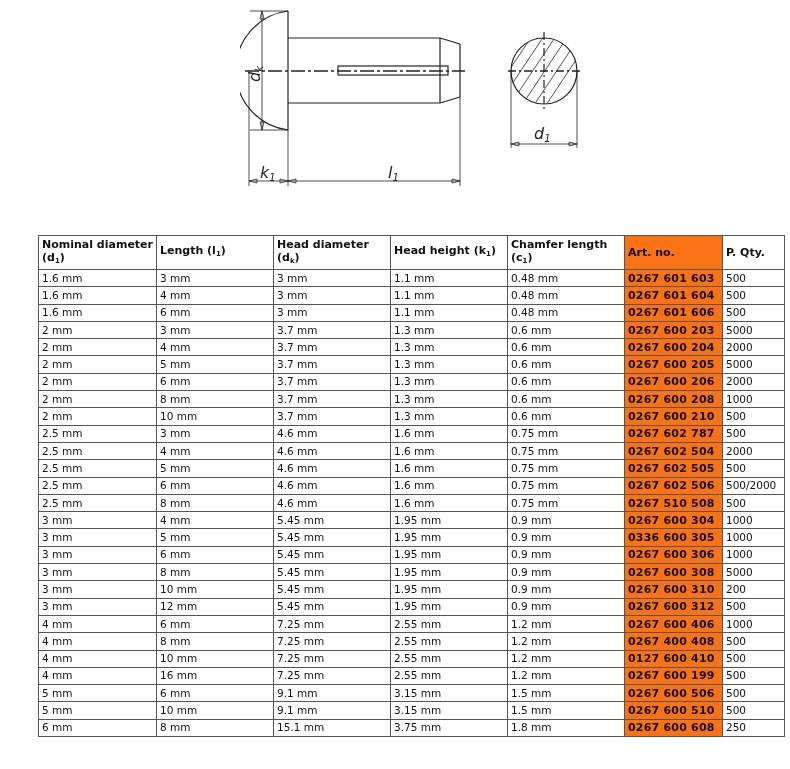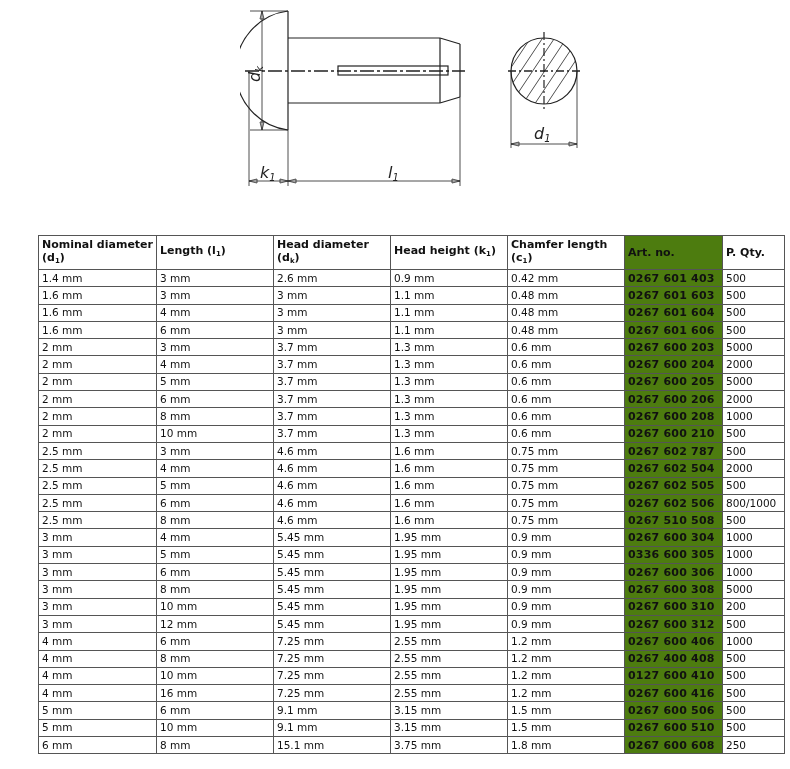--- a/index.html
+++ b/index.html
@@ -6,21 +6,21 @@
   body { width: 790px; height: 769px; position: relative; overflow: hidden;
          font-family: "DejaVu Sans", sans-serif; color: #111; }
   #drawing { position: absolute; left: 240px; top: 0; }
   #section { position: absolute; left: 490px; top: 20px; }
   table.spec { position: absolute; left: 38px; top: 235px; border-collapse: collapse;
                font-size: 10.5px; table-layout: fixed; }
   table.spec th, table.spec td { border: 1.3px solid #555; padding: 0 3px; text-align: left;
                white-space: nowrap; overflow: hidden; }
   table.spec th { font-weight: bold; font-size: 11px; height: 33px; line-height: 13px; vertical-align: middle; }
   table.spec td { height: 16.3px; line-height: 15px; }
-  table.spec th.art, table.spec td.art { background: #4d7c0f; }
+  table.spec th.art, table.spec td.art { background: #f97316; }
   table.spec td.art { font-weight: bold; font-size: 11px; letter-spacing: 0.2px; }
   col.c1 { width: 118px; } col.c2 { width: 117px; } col.c3 { width: 117px; }
   col.c4 { width: 117px; } col.c5 { width: 117px; } col.c6 { width: 98px; } col.c7 { width: 62px; }
   sub { font-size: 7px; vertical-align: -2px; }
 </style>
 </head>
 <body>
 
 <svg id="drawing" width="240" height="200" viewBox="0 0 240 200">
   <g stroke="#222" fill="none" stroke-width="1.2">
@@ -100,29 +100,20 @@
         <th>Length (l<sub>1</sub>)</th>
         <th>Head diameter<br>(d<sub>k</sub>)</th>
         <th>Head height (k<sub>1</sub>)</th>
         <th>Chamfer length<br>(c<sub>1</sub>)</th>
         <th class="art">Art. no.</th>
         <th>P. Qty.</th>
       </tr>
   </thead>
   <tbody id="tbody">
       <tr>
-        <td>1.4 mm</td>
-        <td>3 mm</td>
-        <td>2.6 mm</td>
-        <td>0.9 mm</td>
-        <td>0.42 mm</td>
-        <td class="art">0267 601 403</td>
-        <td>500</td>
-      </tr>
-      <tr>
         <td>1.6 mm</td>
         <td>3 mm</td>
         <td>3 mm</td>
         <td>1.1 mm</td>
         <td>0.48 mm</td>
         <td class="art">0267 601 603</td>
         <td>500</td>
       </tr>
       <tr>
         <td>1.6 mm</td>
@@ -223,21 +214,21 @@
         <td class="art">0267 602 505</td>
         <td>500</td>
       </tr>
       <tr>
         <td>2.5 mm</td>
         <td>6 mm</td>
         <td>4.6 mm</td>
         <td>1.6 mm</td>
         <td>0.75 mm</td>
         <td class="art">0267 602 506</td>
-        <td>800/1000</td>
+        <td>500/2000</td>
       </tr>
       <tr>
         <td>2.5 mm</td>
         <td>8 mm</td>
         <td>4.6 mm</td>
         <td>1.6 mm</td>
         <td>0.75 mm</td>
         <td class="art">0267 510 508</td>
         <td>500</td>
       </tr>
@@ -321,21 +312,21 @@
         <td>1.2 mm</td>
         <td class="art">0127 600 410</td>
         <td>500</td>
       </tr>
       <tr>
         <td>4 mm</td>
         <td>16 mm</td>
         <td>7.25 mm</td>
         <td>2.55 mm</td>
         <td>1.2 mm</td>
-        <td class="art">0267 600 416</td>
+        <td class="art">0267 600 199</td>
         <td>500</td>
       </tr>
       <tr>
         <td>5 mm</td>
         <td>6 mm</td>
         <td>9.1 mm</td>
         <td>3.15 mm</td>
         <td>1.5 mm</td>
         <td class="art">0267 600 506</td>
         <td>500</td>

